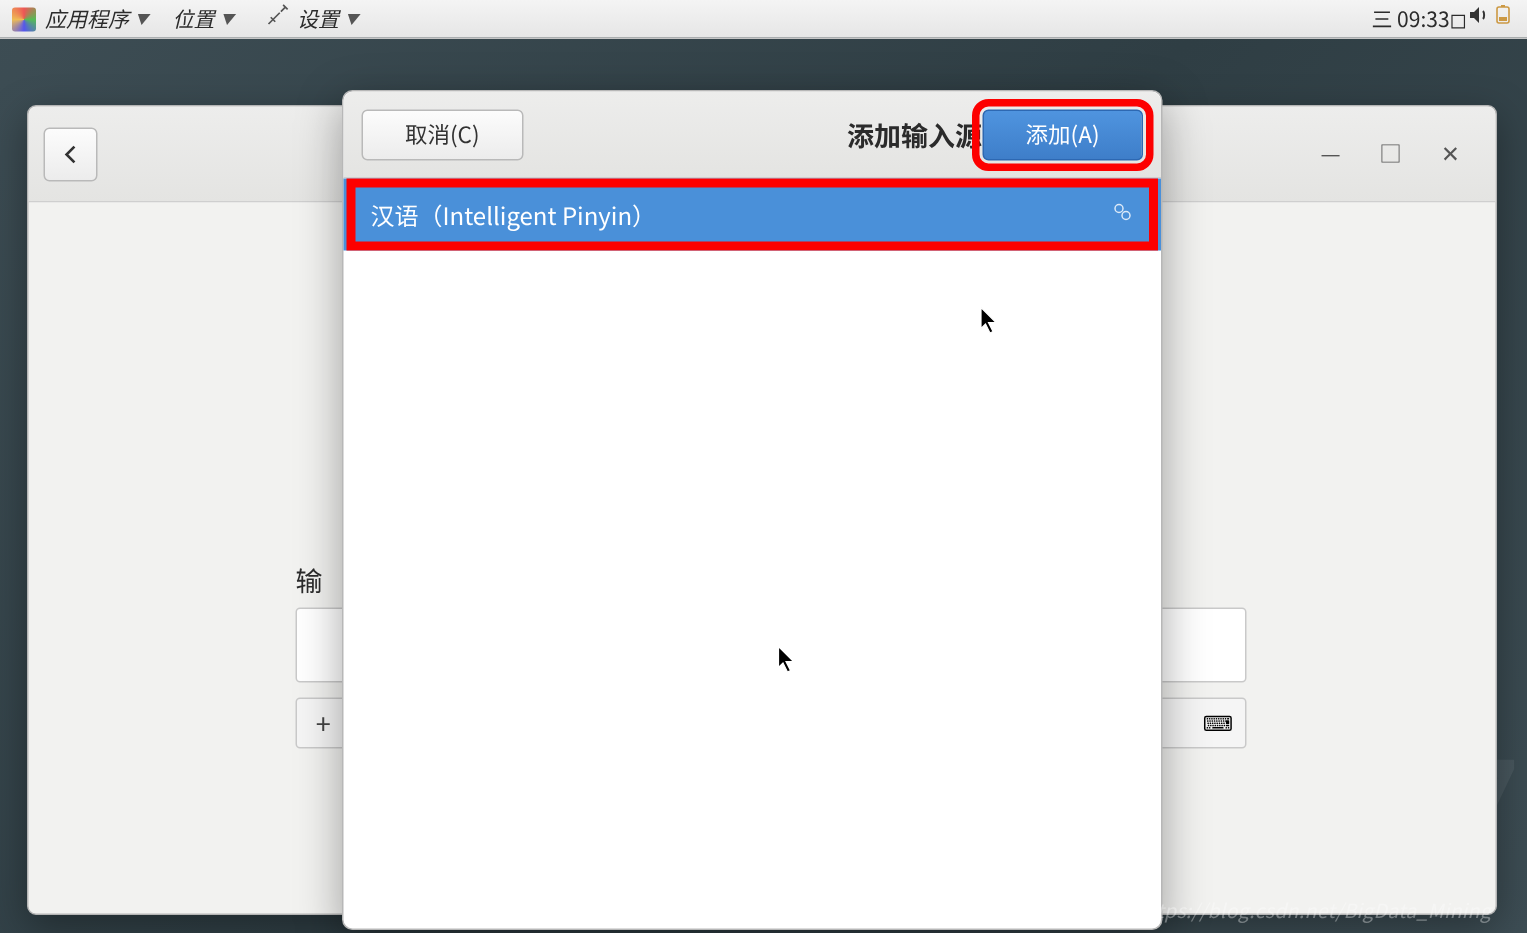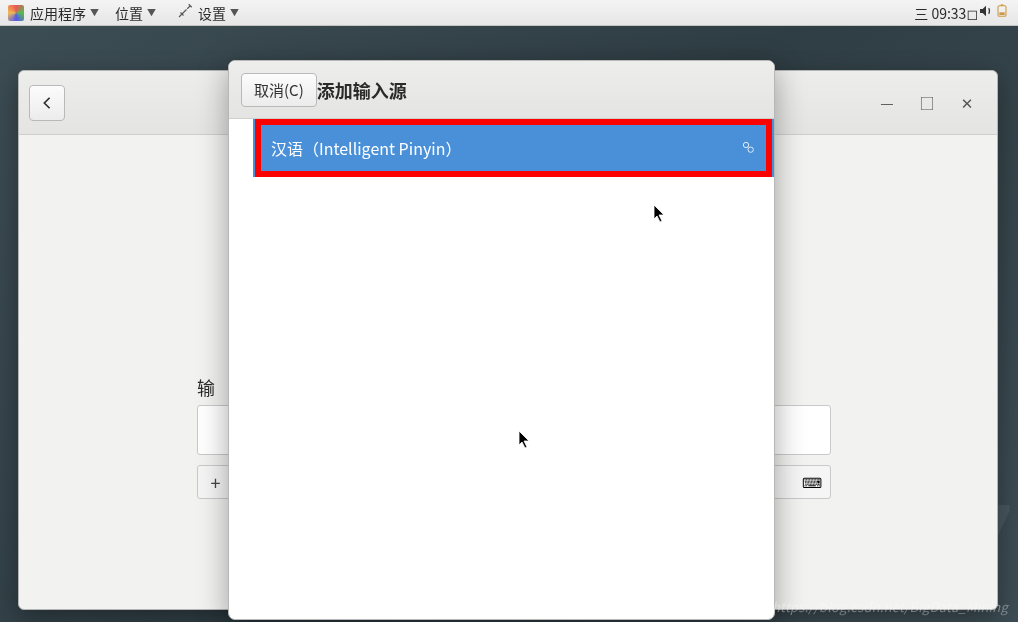--- a/index.html
+++ b/index.html
@@ -20,21 +20,21 @@
       display: flex;
       align-items: center;
       padding: 0 8px;
       font-size: 14px;
       color: #2b2b2b;
       position: relative;
       z-index: 5;
     }
     .top-left { display: flex; align-items: center; gap: 6px; }
     .top-right { margin-left: auto; display: flex; align-items: center; }
-    .menu-item { display: inline-flex; align-items: center; gap: 4px; cursor: default; }
+    .menu-item { display: inline-flex; align-items: center; gap: 4px; cursor: default; font-style: italic; }
     .dropdown-arrow { font-size: 9px; color: #555; }
     .applications-icon {
       width: 16px; height: 16px;
       background: conic-gradient(#e55, #5b5, #55e, #eb5, #e55);
       border-radius: 2px;
     }
     .settings-icon { color:#444; }
     .tray-icon { font-size:14px; }
 
     
@@ -113,27 +113,27 @@
     .dlg-header {
       height: 58px;
       background: linear-gradient(#ededec,#e4e4e2);
       border-bottom: 1px solid #cfcfcf;
       border-radius: 7px 7px 0 0;
       display: flex; align-items:center;
       padding: 0 12px;
     }
     .dlg-title {
       flex: 1;
-      text-align: left;
+      text-align: right;
       font-size: 18px;
       font-weight: 600;
       color: #2b2b2b;
     }
     .btn {
-      height: 34px; padding: 0 12px;
+      height: 34px; padding: 0 28px;
       border: 1px solid #b9b9b9;
       border-radius: 4px;
       background: linear-gradient(#fcfcfc,#ececec);
       font-size: 15px; color:#333;
       display:flex; align-items:center;
     }
     .btn-primary {
       background: linear-gradient(#4f94df,#3e7ec9);
       border: 1px solid #2d68b2;
       color: #fff;
@@ -153,27 +153,26 @@
       position: relative;
     }
     .locale-back {
       position:absolute; left:14px;
       color:#444; font-size:16px;
     }
     .locale-header-title { margin: 0 auto; }
 
     .source-list { flex:1; padding: 0; position: relative; }
     .source-row {
-      height: 58px;
+      height: 48px;
       display:flex; align-items:center;
       padding: 0 18px;
       font-size: 16px;
       color:#333;
       position: relative;
-      margin-left: 24px;
     }
     .source-row.selected {
       background: #4a90d9;
       color:#fff;
     }
     .source-row .gear {
       margin-left:auto;
       color: rgba(255,255,255,0.75);
       font-size: 15px;
     }
@@ -188,21 +187,21 @@
     .cursor {
       position: absolute;
       width: 14px; height: 20px;
       z-index: 10;
       color: #000;
     }
     .cursor svg { width: 14px; height: 20px; filter: drop-shadow(0 0 1px #fff); }
 
     .watermark {
       position: absolute;
-      right: 10px; bottom: 6px;
+      right: 24px; bottom: 6px;
       color: rgba(255,255,255,0.35);
       font-size: 13px;
       z-index: 6;
       font-style: italic;
       letter-spacing: 0.2px;
     }
     .big7 {
       position: absolute;
       right: 4px; bottom: -28px;
       color: rgba(255,255,255,0.07);
@@ -275,20 +274,23 @@
     <div class="kbd">⌨</div>
   </div>
 </div>
 
 <div class="dlg">
   <div class="dlg-header">
     <div class="btn">
       <span>取消(C)</span>
     </div>
     <div class="dlg-title">添加输入源</div>
+    <div class="btn btn-primary highlight-red">
+      <span>添加(A)</span>
+    </div>
   </div>
   <div class="dlg-body">
     <div class="source-list">
       <div class="source-row selected">
         <span>汉语（Intelligent Pinyin）</span>
         <span class="gear">
           <svg width="16" height="16" viewBox="0 0 24 24">
               <circle cx="9" cy="9" r="4" fill="none" stroke="rgba(255,255,255,0.8)" stroke-width="1.5"></circle>
               <circle cx="16" cy="16" r="4" fill="none" stroke="rgba(255,255,255,0.8)" stroke-width="1.5"></circle>
             </svg>

